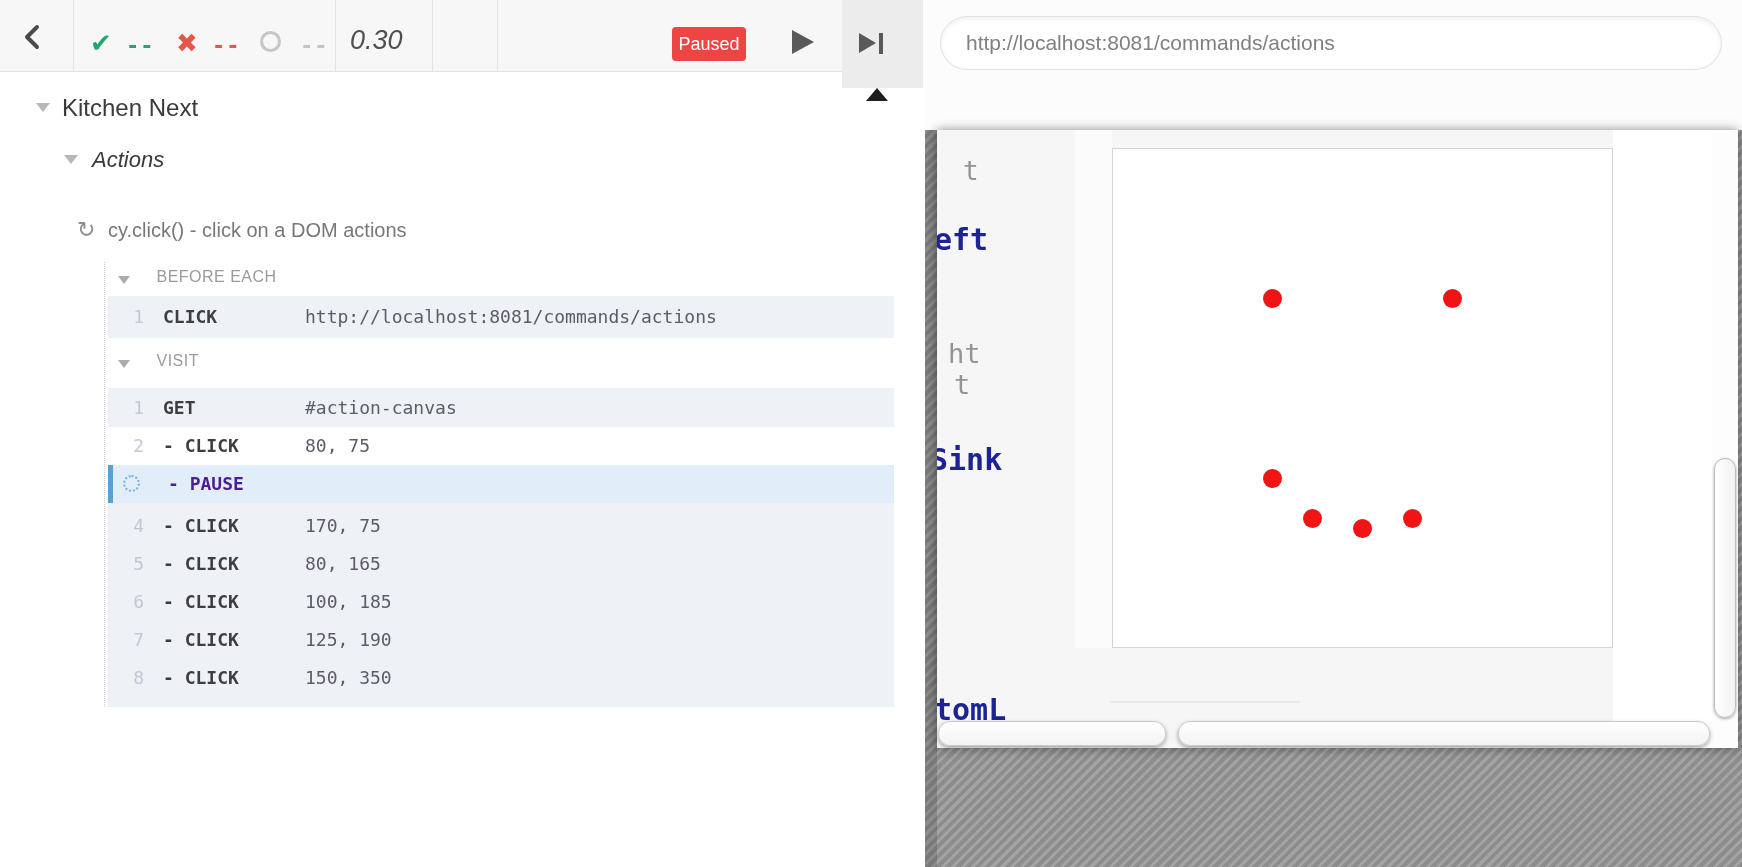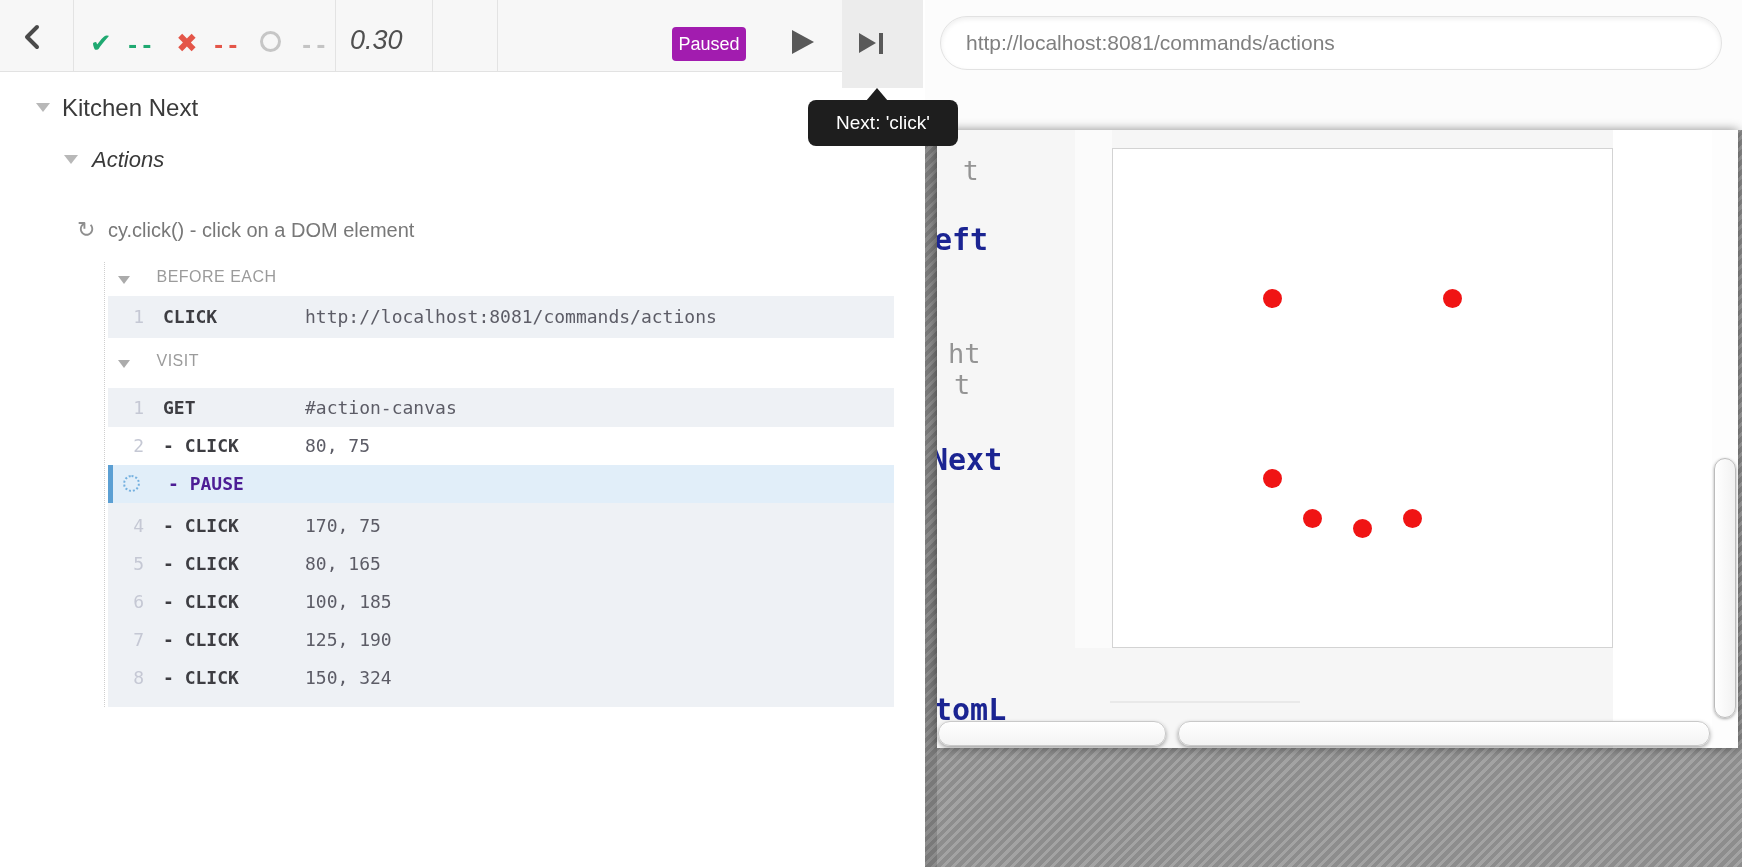--- a/index.html
+++ b/index.html
@@ -109,38 +109,37 @@
       </div>
 
       <span class="stat-icon" style="left:90px;  color:#1fa971;">✔</span>
       <span class="stat-num" style="left:126px; color:#1fa971;">--</span>
       <span class="stat-icon" style="left:176px; color:#e45649;">✖</span>
       <span class="stat-num" style="left:212px; color:#e45649;">--</span>
       <span id="stat-pending-icon"></span>
       <span class="stat-num" style="left:300px; color:#c4c4c4;">--</span>
 
       <span id="timer">0.30</span>
-      <span id="paused-badge" style="background: #a21caf;">Paused</span>
+      <span id="paused-badge" style="background: #ef4444;">Paused</span>
       <div id="play-btn"></div>
     </div>
 
     <div id="step-box">
       <span id="step-icon"><span class="tri"></span><span class="bar"></span></span>
     </div>
 
     <div id="tooltip-arrow"></div>
-    <div id="tooltip">Next: 'click'</div>
 
     <span id="suite-caret" class="caret-down"></span>
     <div id="suite-title">Kitchen Next</div>
     <span id="subsuite-caret" class="caret-down"></span>
     <div id="subsuite-title">Actions</div>
 
     <span id="test-icon">↻</span>
-    <div id="test-title">cy.click() - click on a DOM element</div>
+    <div id="test-title">cy.click() - click on a DOM actions</div>
 
     <div id="dotted-guide"></div>
 
     <div id="beforeeach-header">
       <span class="hook-caret"></span>
       <span class="hook-label">BEFORE EACH</span>
     </div>
     <div id="before-rows">
         <div class="cmd-row visit">
           <span class="cmd-num">1</span>
@@ -187,42 +186,42 @@
             <span class="cmd-msg">100, 185</span>
           </div>
           <div class="cmd-row ">
             <span class="cmd-num">7</span>
             <span class="cmd-name">- CLICK</span>
             <span class="cmd-msg">125, 190</span>
           </div>
           <div class="cmd-row ">
             <span class="cmd-num">8</span>
             <span class="cmd-name">- CLICK</span>
-            <span class="cmd-msg">150, 324</span>
+            <span class="cmd-msg">150, 350</span>
           </div>
         </div>
       </div>
   </div>
 
   <div id="aut-header">
     <div id="url-bar">http://localhost:8081/commands/actions</div>
   </div>
 
   <div id="stage">
     <div id="aut-frame">
       <div id="aut-white-col"></div>
       <div id="aut-faint-col"></div>
       <div id="action-canvas"></div>
       <div id="aut-divider"></div>
       <div id="frags">
           <span class="aut-frag" style="left: 26px; top: 26px; color: rgb(148, 148, 148); font-size: 26px;">t</span>
           <span class="aut-frag" style="left: -3px; top: 92px; color: rgb(27, 36, 146); font-size: 30px; font-weight: bold;">eft</span>
           <span class="aut-frag" style="left: 11px; top: 208px; color: rgb(148, 148, 148); font-size: 27px;">ht</span>
           <span class="aut-frag" style="left: 17px; top: 239px; color: rgb(148, 148, 148); font-size: 27px;">t</span>
-          <span class="aut-frag" style="left: -7px; top: 312px; color: rgb(27, 36, 146); font-size: 30px; font-weight: bold;">Next</span>
+          <span class="aut-frag" style="left: -7px; top: 312px; color: rgb(27, 36, 146); font-size: 30px; font-weight: bold;">Sink</span>
           <span class="aut-frag" style="left: -3px; top: 562px; color: rgb(27, 36, 146); font-size: 30px; font-weight: bold;">tomL</span>
         </div>
       <div id="dots">
           <div class="click-dot" style="background: rgb(240, 20, 20); left: 326px; top: 159px;"></div>
           <div class="click-dot" style="background: rgb(240, 20, 20); left: 506px; top: 159px;"></div>
           <div class="click-dot" style="background: rgb(240, 20, 20); left: 326px; top: 339px;"></div>
           <div class="click-dot" style="background: rgb(240, 20, 20); left: 366px; top: 379px;"></div>
           <div class="click-dot" style="background: rgb(240, 20, 20); left: 416px; top: 389px;"></div>
           <div class="click-dot" style="background: rgb(240, 20, 20); left: 466px; top: 379px;"></div>
         </div>

